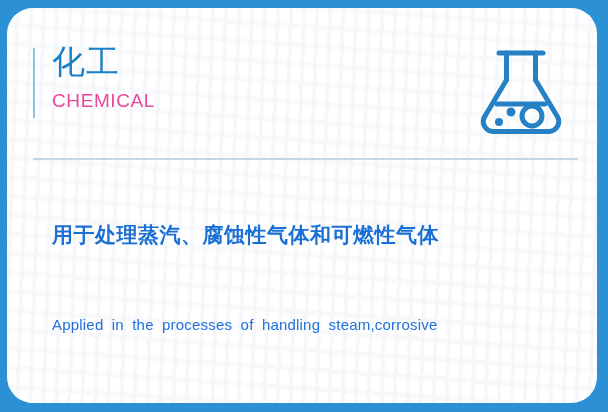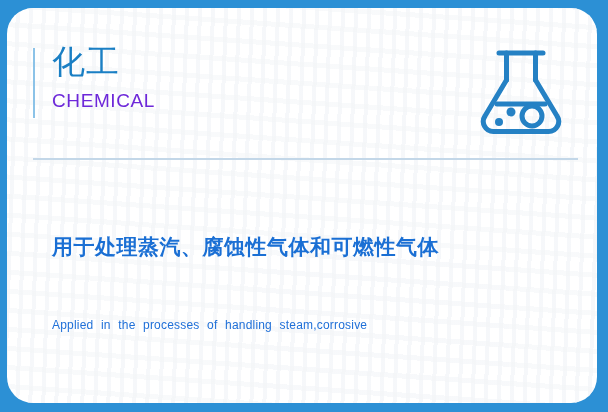--- a/index.html
+++ b/index.html
@@ -91,21 +91,21 @@
     color: #1a7fc4;
     letter-spacing: 1px;
     white-space: nowrap;
     font-weight: 400;
   }
 
   .title-en {
     margin-top: 8px;
     font-size: 19px;
     line-height: 22px;
-    color: #6d28d9;
+    color: #ec4899;
     letter-spacing: 0.6px;
     white-space: nowrap;
     font-weight: 400;
   }
 
   
   .flask-icon {
     position: absolute;
     left: 470px;
     top: 38px;
@@ -128,29 +128,28 @@
   .headline-cn {
     position: absolute;
     left: 45px;
     top: 212px;
     font-size: 21px;
     line-height: 30px;
     font-weight: bold;
     color: #1a6fd4;
     letter-spacing: 0.5px;
     white-space: nowrap;
-    margin-top: 12px;
   }
 
   .desc {
     position: absolute;
     left: 45px;
     top: 303px;
     width: 500px;
-    font-size: 12px;
+    font-size: 15px;
     line-height: 28px;
     color: #2070d8;
     word-spacing: 4px;
     letter-spacing: 0.2px;
   }
   .desc-line { white-space: nowrap; }
 </style>
 </head>
 <body>
 

